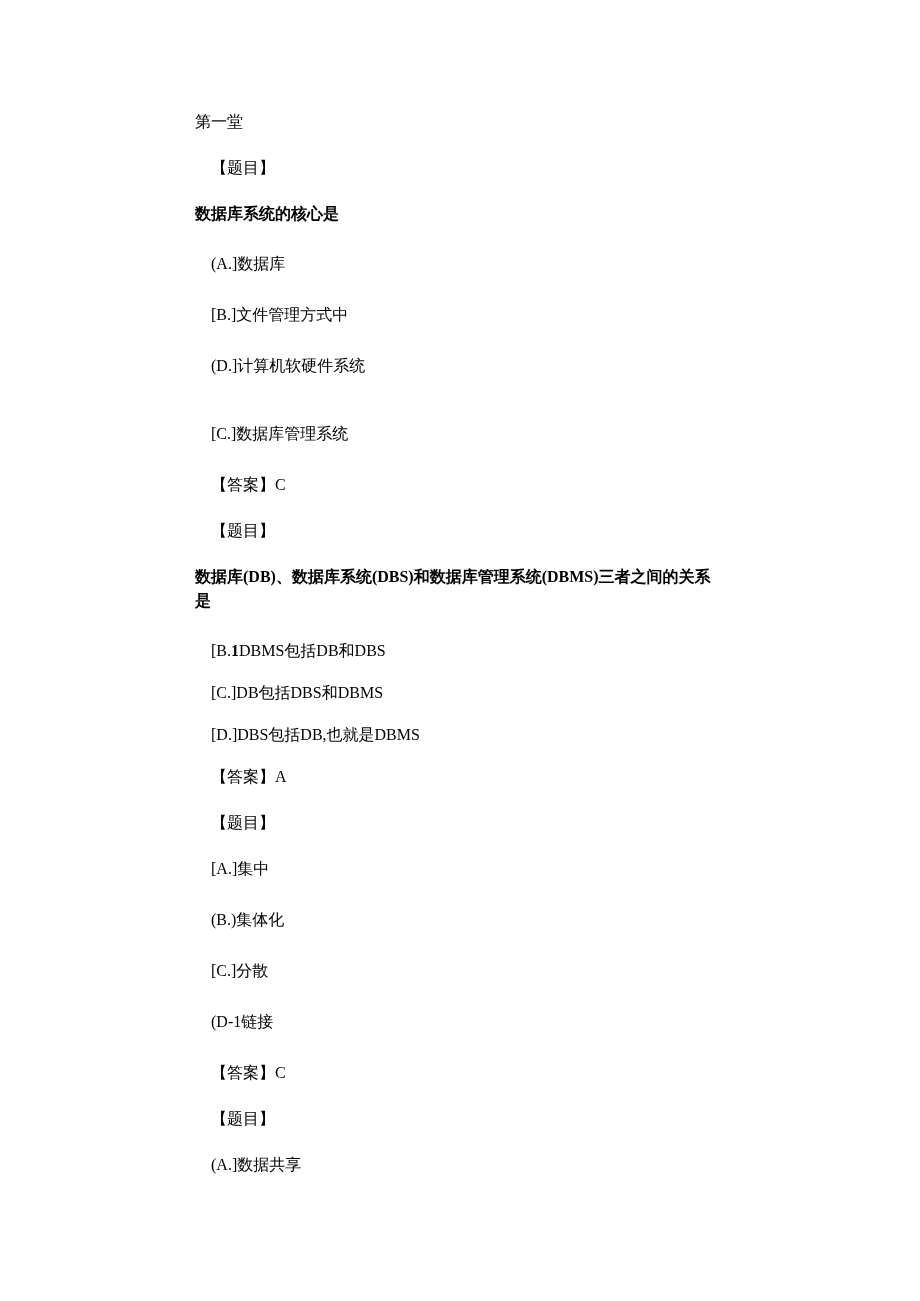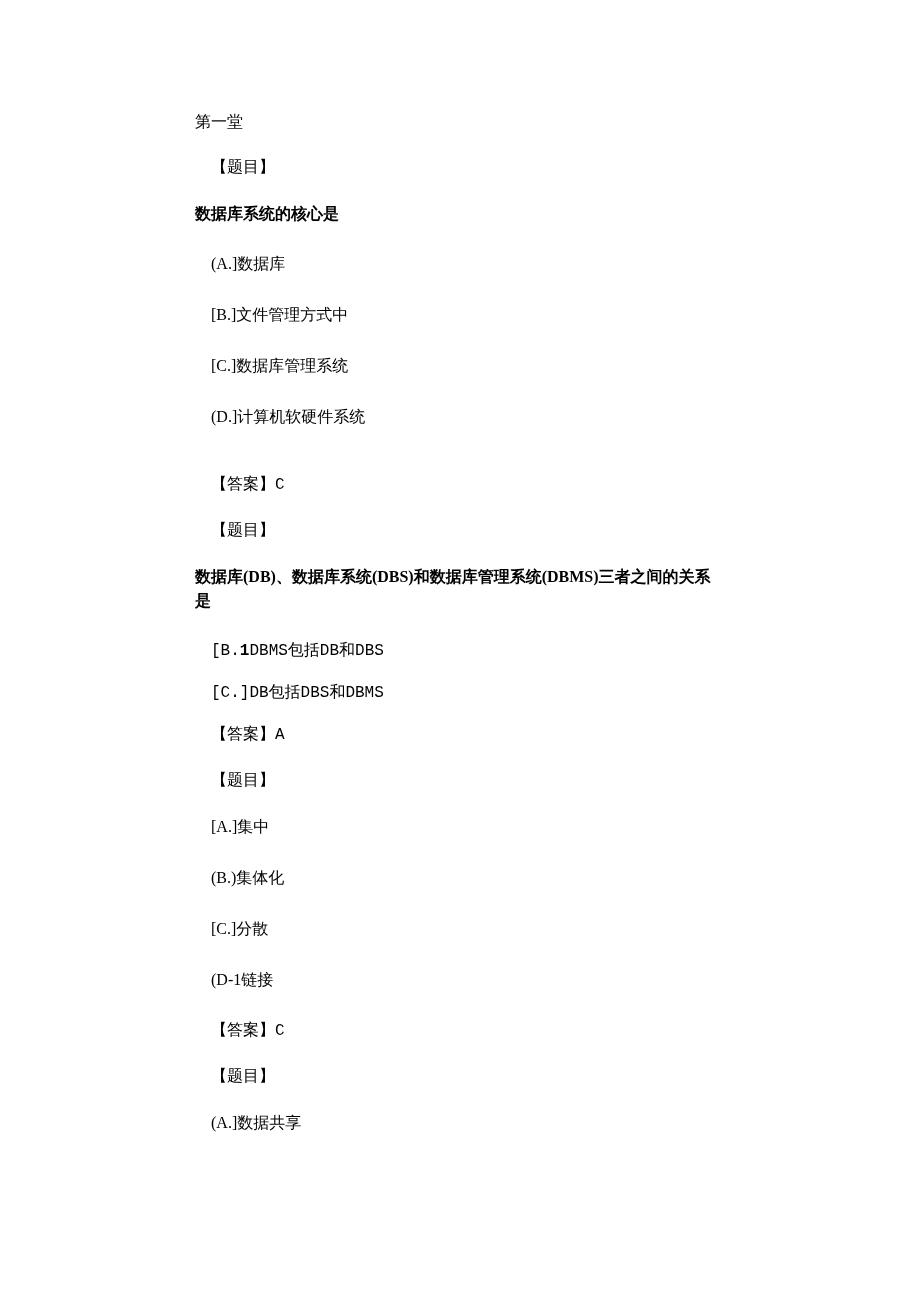--- a/index.html
+++ b/index.html
@@ -17,21 +17,20 @@
     .page {
       width: 920px;
       min-height: 1301px;
       padding: 110px 195px 100px 195px;
     }
     .line {
       margin-bottom: 22px;
     }
     .indent1 {
       padding-left: 16px;
-      font-family: Liberation Mono, monospace;
     }
     .q-stem {
       margin-bottom: 26px;
       font-weight: bold;
     }
     .opt {
       margin-bottom: 27px;
       padding-left: 16px;
     }
     .tight {
@@ -48,32 +47,33 @@
 <body>
 
 <div class="page">
 
   <div class="line">第一堂</div>
 
   <div class="line indent1">【题目】</div>
   <div class="q-stem">数据库系统的核心是</div>
   <div class="opt">(A.]数据库</div>
   <div class="opt">[B.]文件管理方式中</div>
+  <div class="opt gap-after">(D.]计算机软硬件系统</div>
   <div class="opt">[C.]数据库管理系统</div>
-  <div class="opt gap-after">(D.]计算机软硬件系统</div>
   <div class="line indent1">
     <span>【答案】</span><span>C</span>
   </div>
 
   <div class="line indent1">【题目】</div>
   <div class="q-stem">数据库(DB)、数据库系统(DBS)和数据库管理系统(DBMS)三者之间的关系是</div>
   <div class="tight indent1">
     <span>[B.</span><span class="bold-inline">1</span><span>DBMS包括DB和DBS</span>
   </div>
   <div class="tight indent1">[C.]DB包括DBS和DBMS</div>
+  <div class="tight indent1">[D.]DBS包括DB,也就是DBMS</div>
   <div class="line indent1">
     <span>【答案】</span><span>A</span>
   </div>
 
   <div class="line indent1">【题目】</div>
   <div class="opt">[A.]集中</div>
   <div class="opt">(B.)集体化</div>
   <div class="opt">[C.]分散</div>
   <div class="opt">(D-1链接</div>
   <div class="line indent1">

